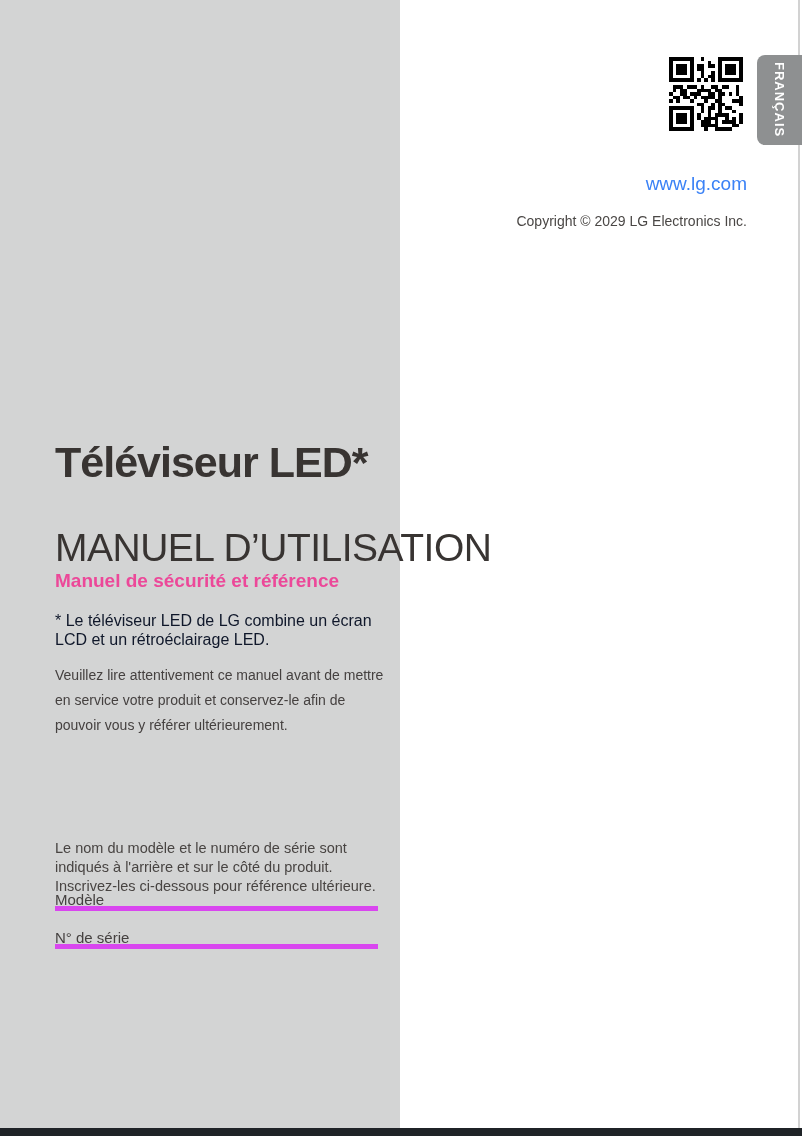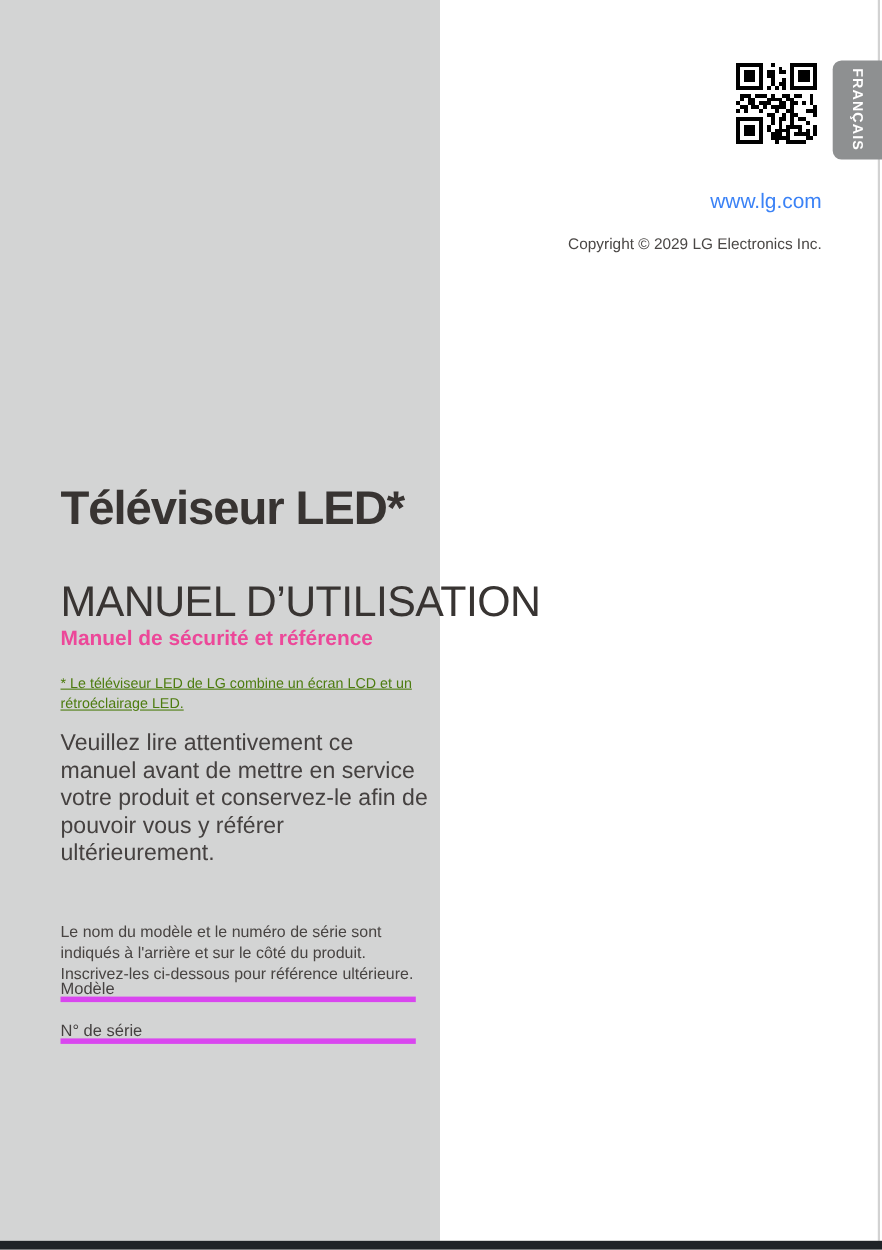--- a/index.html
+++ b/index.html
@@ -86,30 +86,29 @@
   .manual-subtitle {
     position: absolute;
     left: 55px; top: 570px;
     font-size: 19px;
     color: #ec4899;
   }
   .footnote {
     position: absolute;
     left: 55px; top: 611px;
     width: 330px;
-    font-size: 13px;
+    font-size: 16px;
     line-height: 19px;
-    color: #4d7c0f;
-    text-decoration: underline;
+    color: #0f172a;
   }
   .read-notice {
     position: absolute;
     left: 55px; top: 663px;
     width: 334px;
-    font-size: 21px;
+    font-size: 14px;
     line-height: 25px;
     color: #454140;
   }
   .serial-note {
     position: absolute;
     left: 55px; top: 803px;
     width: 334px;
     font-size: 14.5px;
     line-height: 19px;
     color: #484442;

